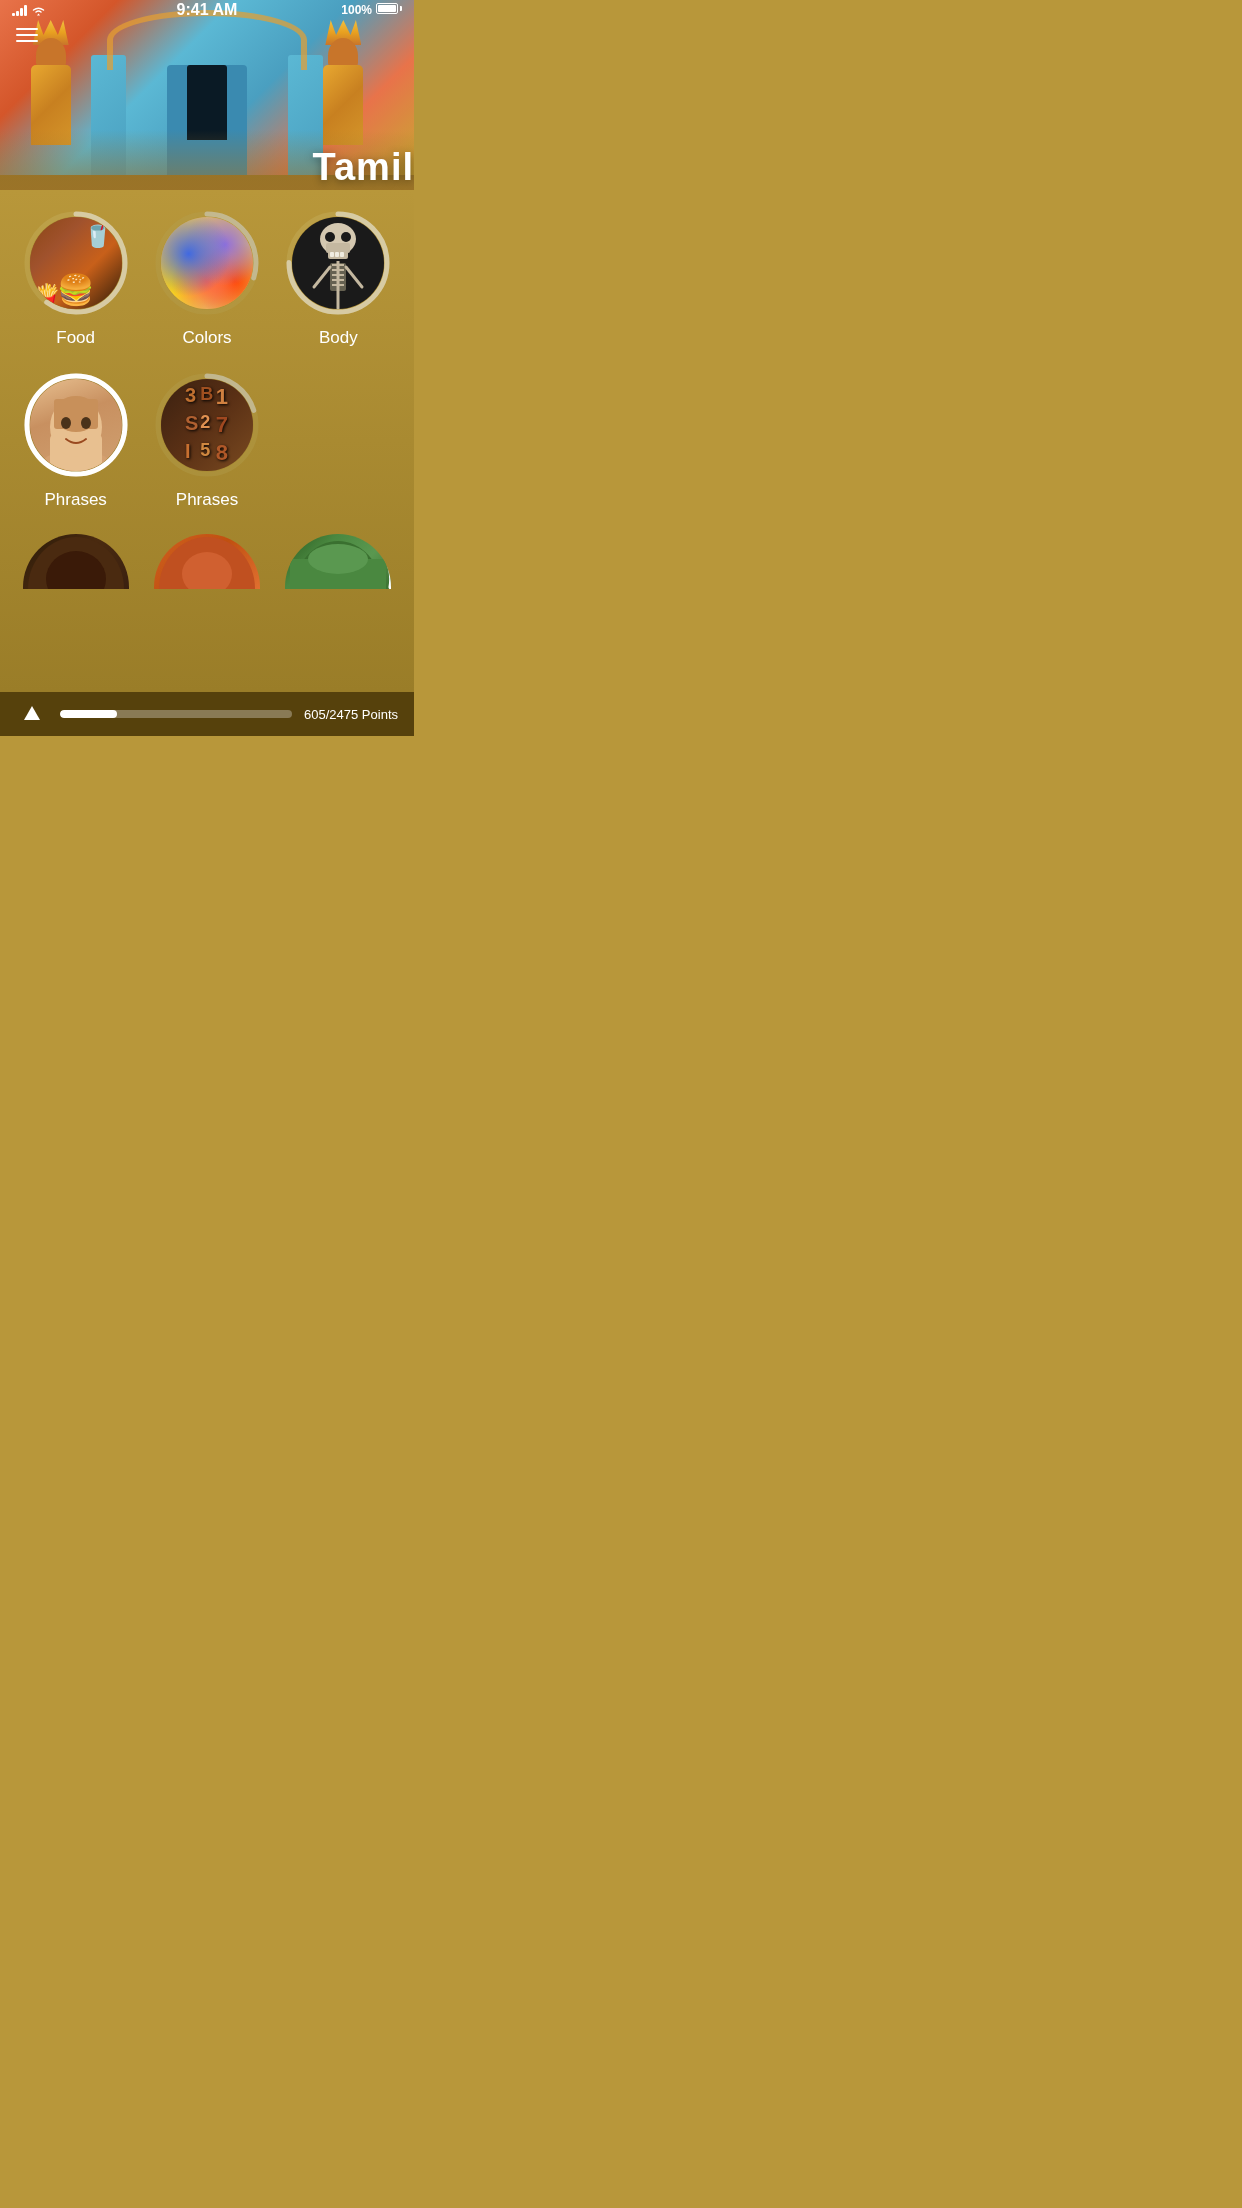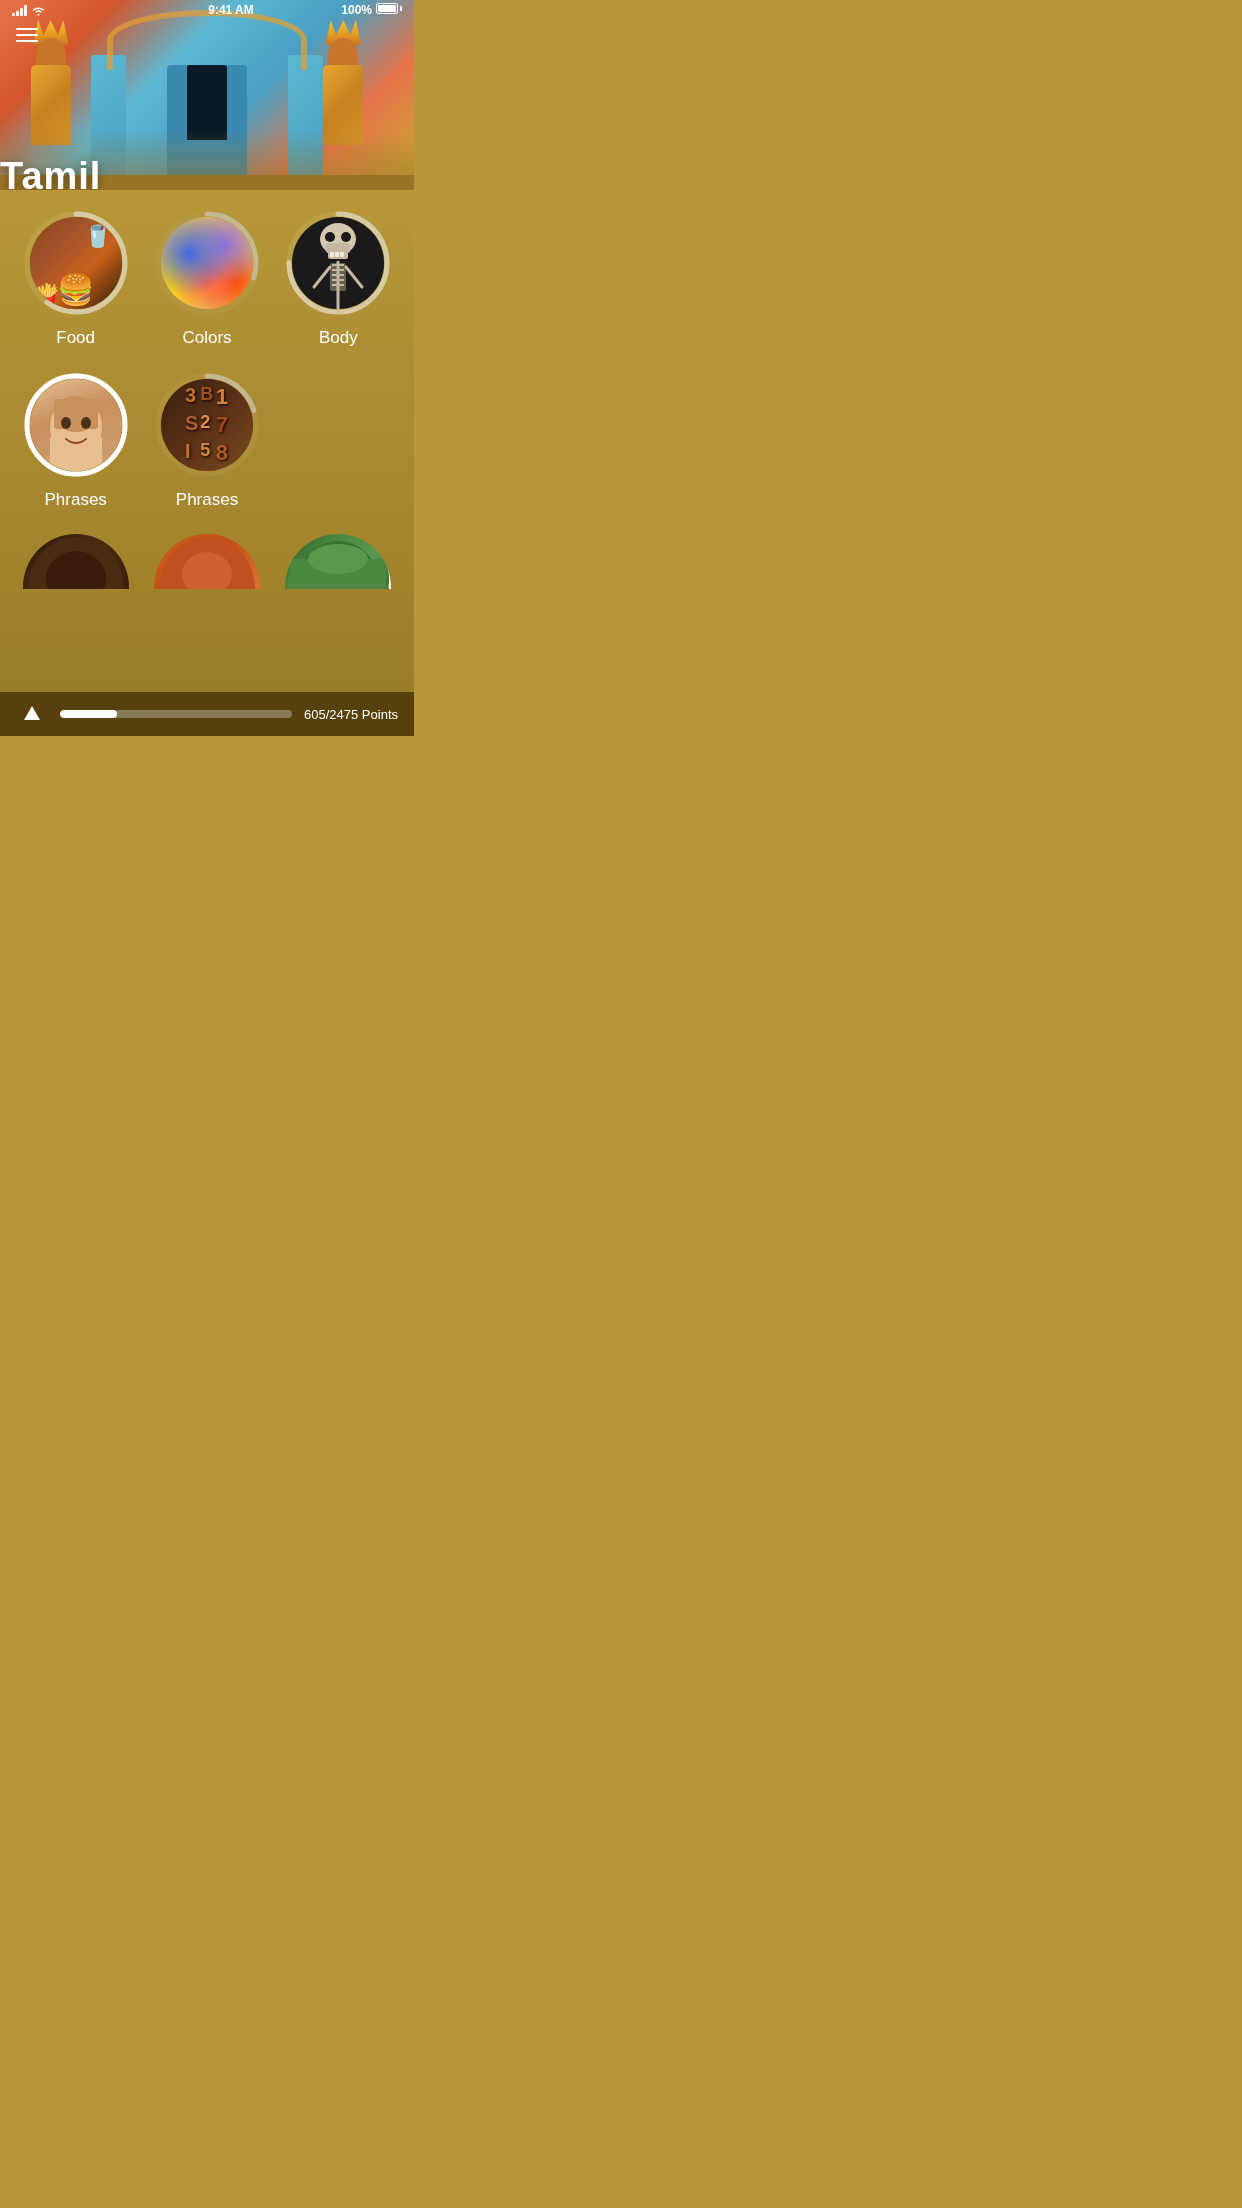--- a/index.html
+++ b/index.html
@@ -34,23 +34,22 @@
     .status-left {
       display: flex;
       align-items: center;
       gap: 4px;
     }
 
     .status-center {
       position: absolute;
       left: 50%;
       transform: translateX(-50%);
-      font-size: 12px;
+      font-size: 16px;
       font-weight: 600;
-      margin-left: 24px;
     }
 
     .status-right {
       display: flex;
       align-items: flex-start;
       gap: 4px;
       font-size: 12px;
     }
 
     
@@ -267,24 +266,24 @@
       position: absolute;
       bottom: 0;
       left: 0;
       right: 0;
       height: 80px;
       background: linear-gradient(to bottom, transparent, rgba(155, 115, 40, 0.85));
     }
 
     .hero-title-area {
       position: absolute;
-      bottom: 0;
+      bottom: 9px;
       left: 0;
       right: 0;
-      text-align: left;
+      text-align: right;
       padding-bottom: 12px;
     }
 
     .hero-title {
       color: white;
       font-size: 38px;
       font-weight: 600;
       text-shadow: 0 2px 8px rgba(0,0,0,0.4);
       letter-spacing: 1px;
     }

